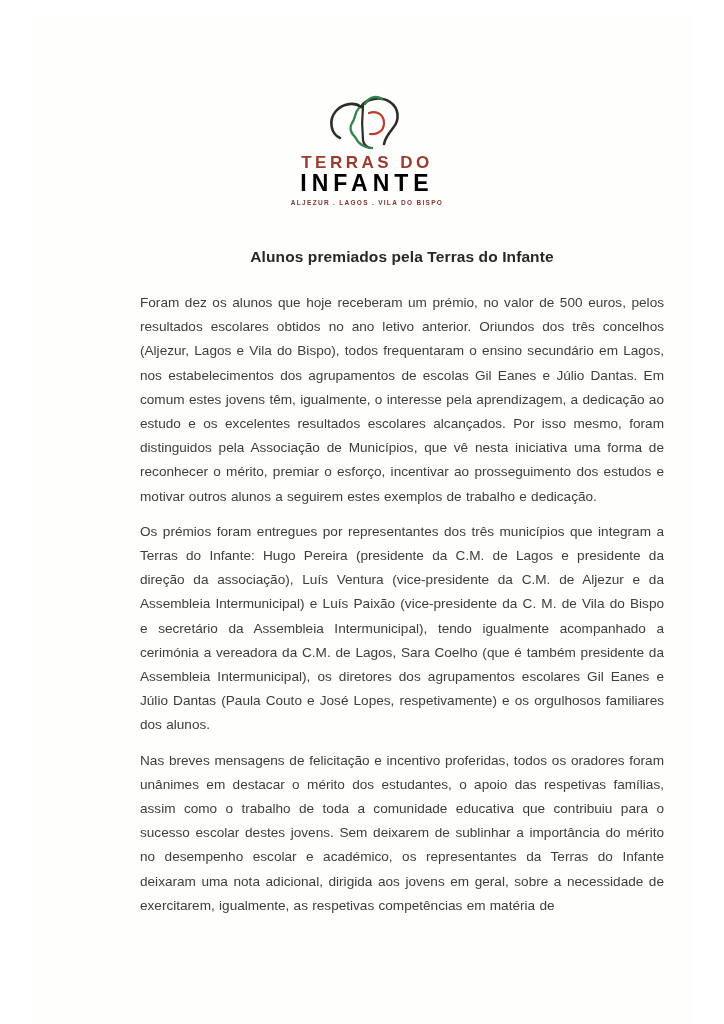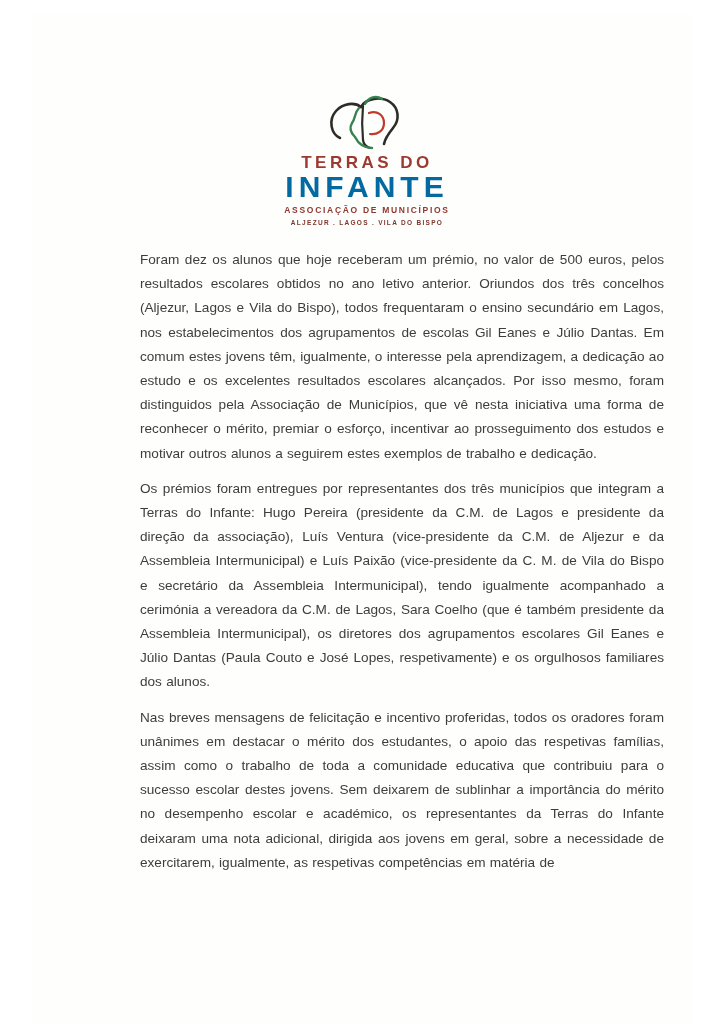--- a/index.html
+++ b/index.html
@@ -25,24 +25,24 @@
   }
   .emblem { display: block; margin: 0 auto 2px auto; }
   .logo-name1 {
     font-size: 17px;
     font-weight: bold;
     letter-spacing: 3.5px;
     color: #9c3a31;
     margin-top: 1px;
   }
   .logo-name2 {
-    font-size: 30px;
+    font-size: 23px;
     font-weight: bold;
     letter-spacing: 5px;
-    color: #0369a1;
+    color: #000000;
     margin-top: 1px;
   }
   .logo-sub {
     font-size: 8.5px;
     font-weight: bold;
     letter-spacing: 1.7px;
     color: #8e392f;
     margin-top: 4px;
   }
   .logo-muni {
@@ -90,23 +90,23 @@
       <path d="M42,13 C47,4 62,2 71,8 C80,14 81,26 74,34 C70,39 66,44 65,50" fill="none" stroke="#2e2c27" stroke-width="2.6" stroke-linecap="round"></path>
       <path d="M44,12 C43,22 43,36 44,46 C44.5,50 47,53 51,54" fill="none" stroke="#2e2c27" stroke-width="2.2" stroke-linecap="round"></path>
 
       <path d="M46,10 C50,3 57,1 63,5" fill="none" stroke="#35834e" stroke-width="2.4" stroke-linecap="round"></path>
       <path d="M40,14 C35,19 37,24 33,29 C30,34 32,39 36,43 C39,49 45,54 53,54" fill="none" stroke="#35834e" stroke-width="2.4" stroke-linecap="round"></path>
 
       <path d="M50,19 C58,16 65,21 65,29 C65,37 58,41 51,40" fill="none" stroke="#bf3a2d" stroke-width="2.2" stroke-linecap="round"></path>
     </svg>
     <div class="logo-name1">TERRAS DO</div>
     <div class="logo-name2">INFANTE</div>
-    <div class="logo-sub">ASSOCIAÇÃO DE MUNICÍPIOS</div>
     <div class="logo-muni">ALJEZUR . LAGOS . VILA DO BISPO</div>
   </div>
 
   <div class="doc">
+    <h1 class="doc-title">Alunos premiados pela Terras do Infante</h1>
     <p class="para">Foram dez os alunos que hoje receberam um prémio, no valor de 500 euros, pelos resultados escolares obtidos no ano letivo anterior. Oriundos dos três concelhos (Aljezur, Lagos e Vila do Bispo), todos frequentaram o ensino secundário em Lagos, nos estabelecimentos dos agrupamentos de escolas Gil Eanes e Júlio Dantas. Em comum estes jovens têm, igualmente, o interesse pela aprendizagem, a dedicação ao estudo e os excelentes resultados escolares alcançados. Por isso mesmo, foram distinguidos pela Associação de Municípios, que vê nesta iniciativa uma forma de reconhecer o mérito, premiar o esforço, incentivar ao prosseguimento dos estudos e motivar outros alunos a seguirem estes exemplos de trabalho e dedicação.</p>
     <p class="para">Os prémios foram entregues por representantes dos três municípios que integram a Terras do Infante: Hugo Pereira (presidente da C.M. de Lagos e presidente da direção da associação), Luís Ventura (vice-presidente da C.M. de Aljezur e da Assembleia Intermunicipal) e Luís Paixão (vice-presidente da C. M. de Vila do Bispo e secretário da Assembleia Intermunicipal), tendo igualmente acompanhado a cerimónia a vereadora da C.M. de Lagos, Sara Coelho (que é também presidente da Assembleia Intermunicipal), os diretores dos agrupamentos escolares Gil Eanes e Júlio Dantas (Paula Couto e José Lopes, respetivamente) e os orgulhosos familiares dos alunos.</p>
     <p class="para">Nas breves mensagens de felicitação e incentivo proferidas, todos os oradores foram unânimes em destacar o mérito dos estudantes, o apoio das respetivas famílias, assim como o trabalho de toda a comunidade educativa que contribuiu para o sucesso escolar destes jovens. Sem deixarem de sublinhar a importância do mérito no desempenho escolar e académico, os representantes da Terras do Infante deixaram uma nota adicional, dirigida aos jovens em geral, sobre a necessidade de exercitarem, igualmente, as respetivas competências em matéria de</p>
   </div>
 
 </div>
 
 </body></html>

